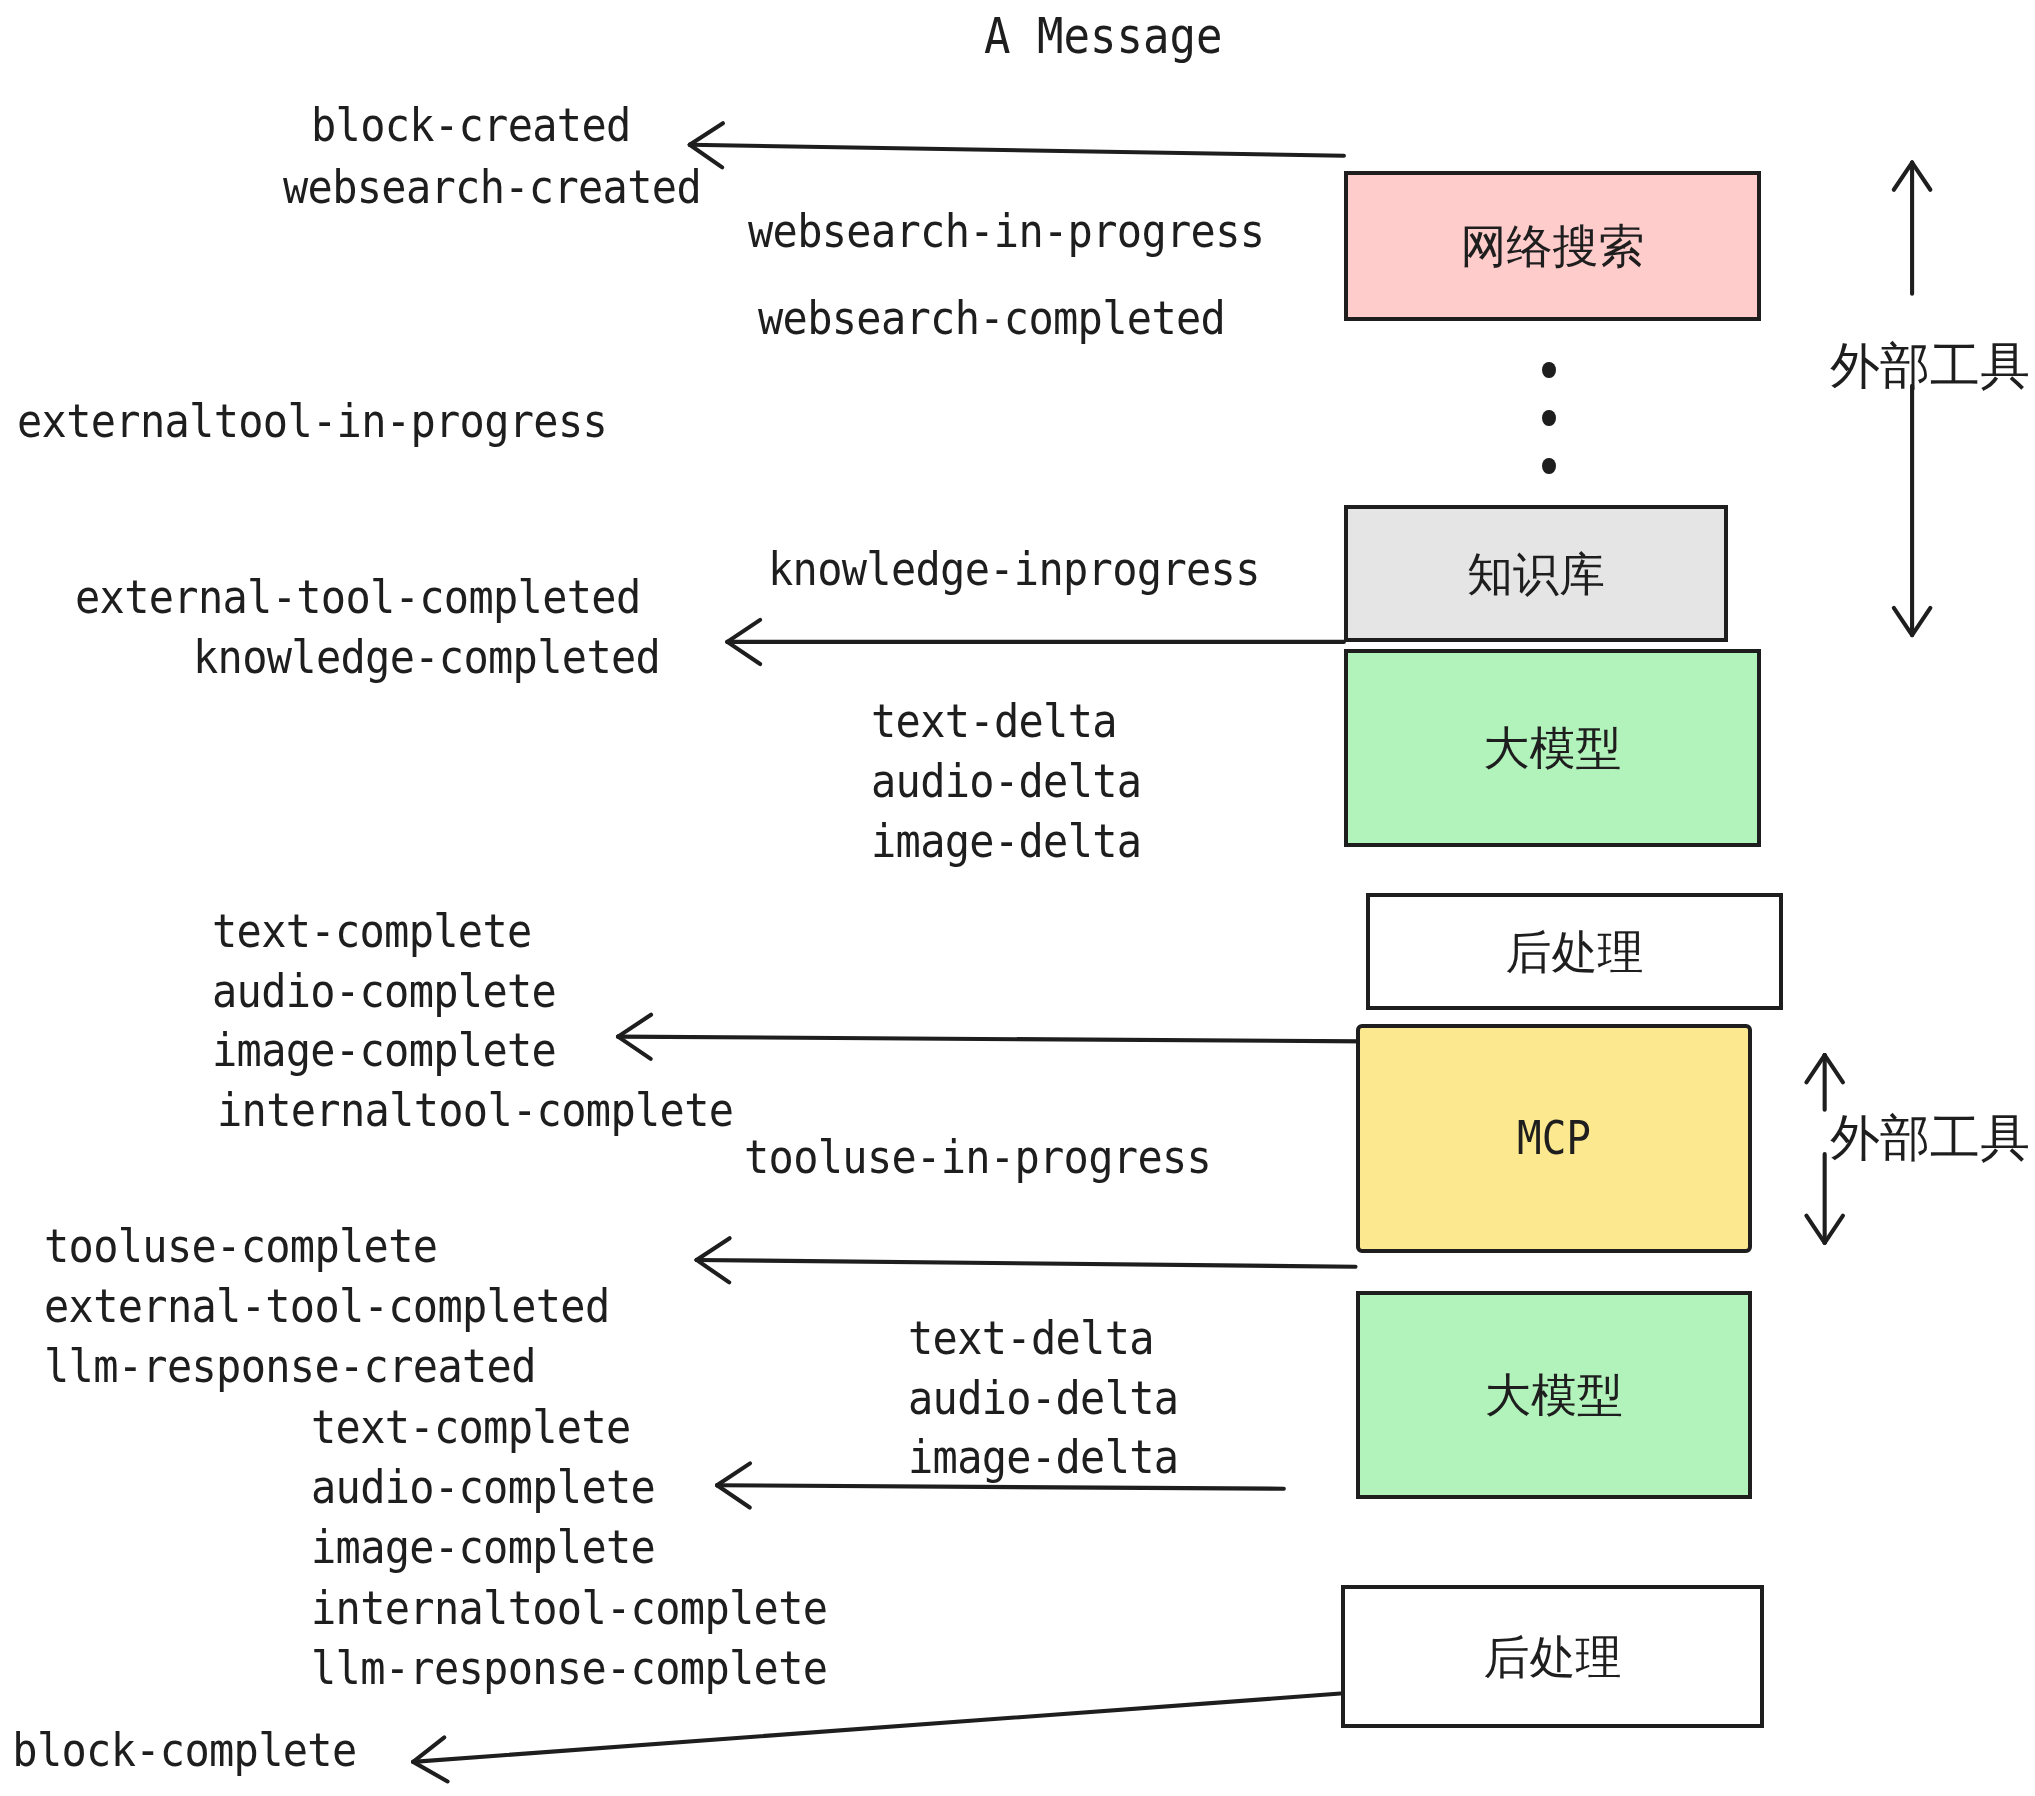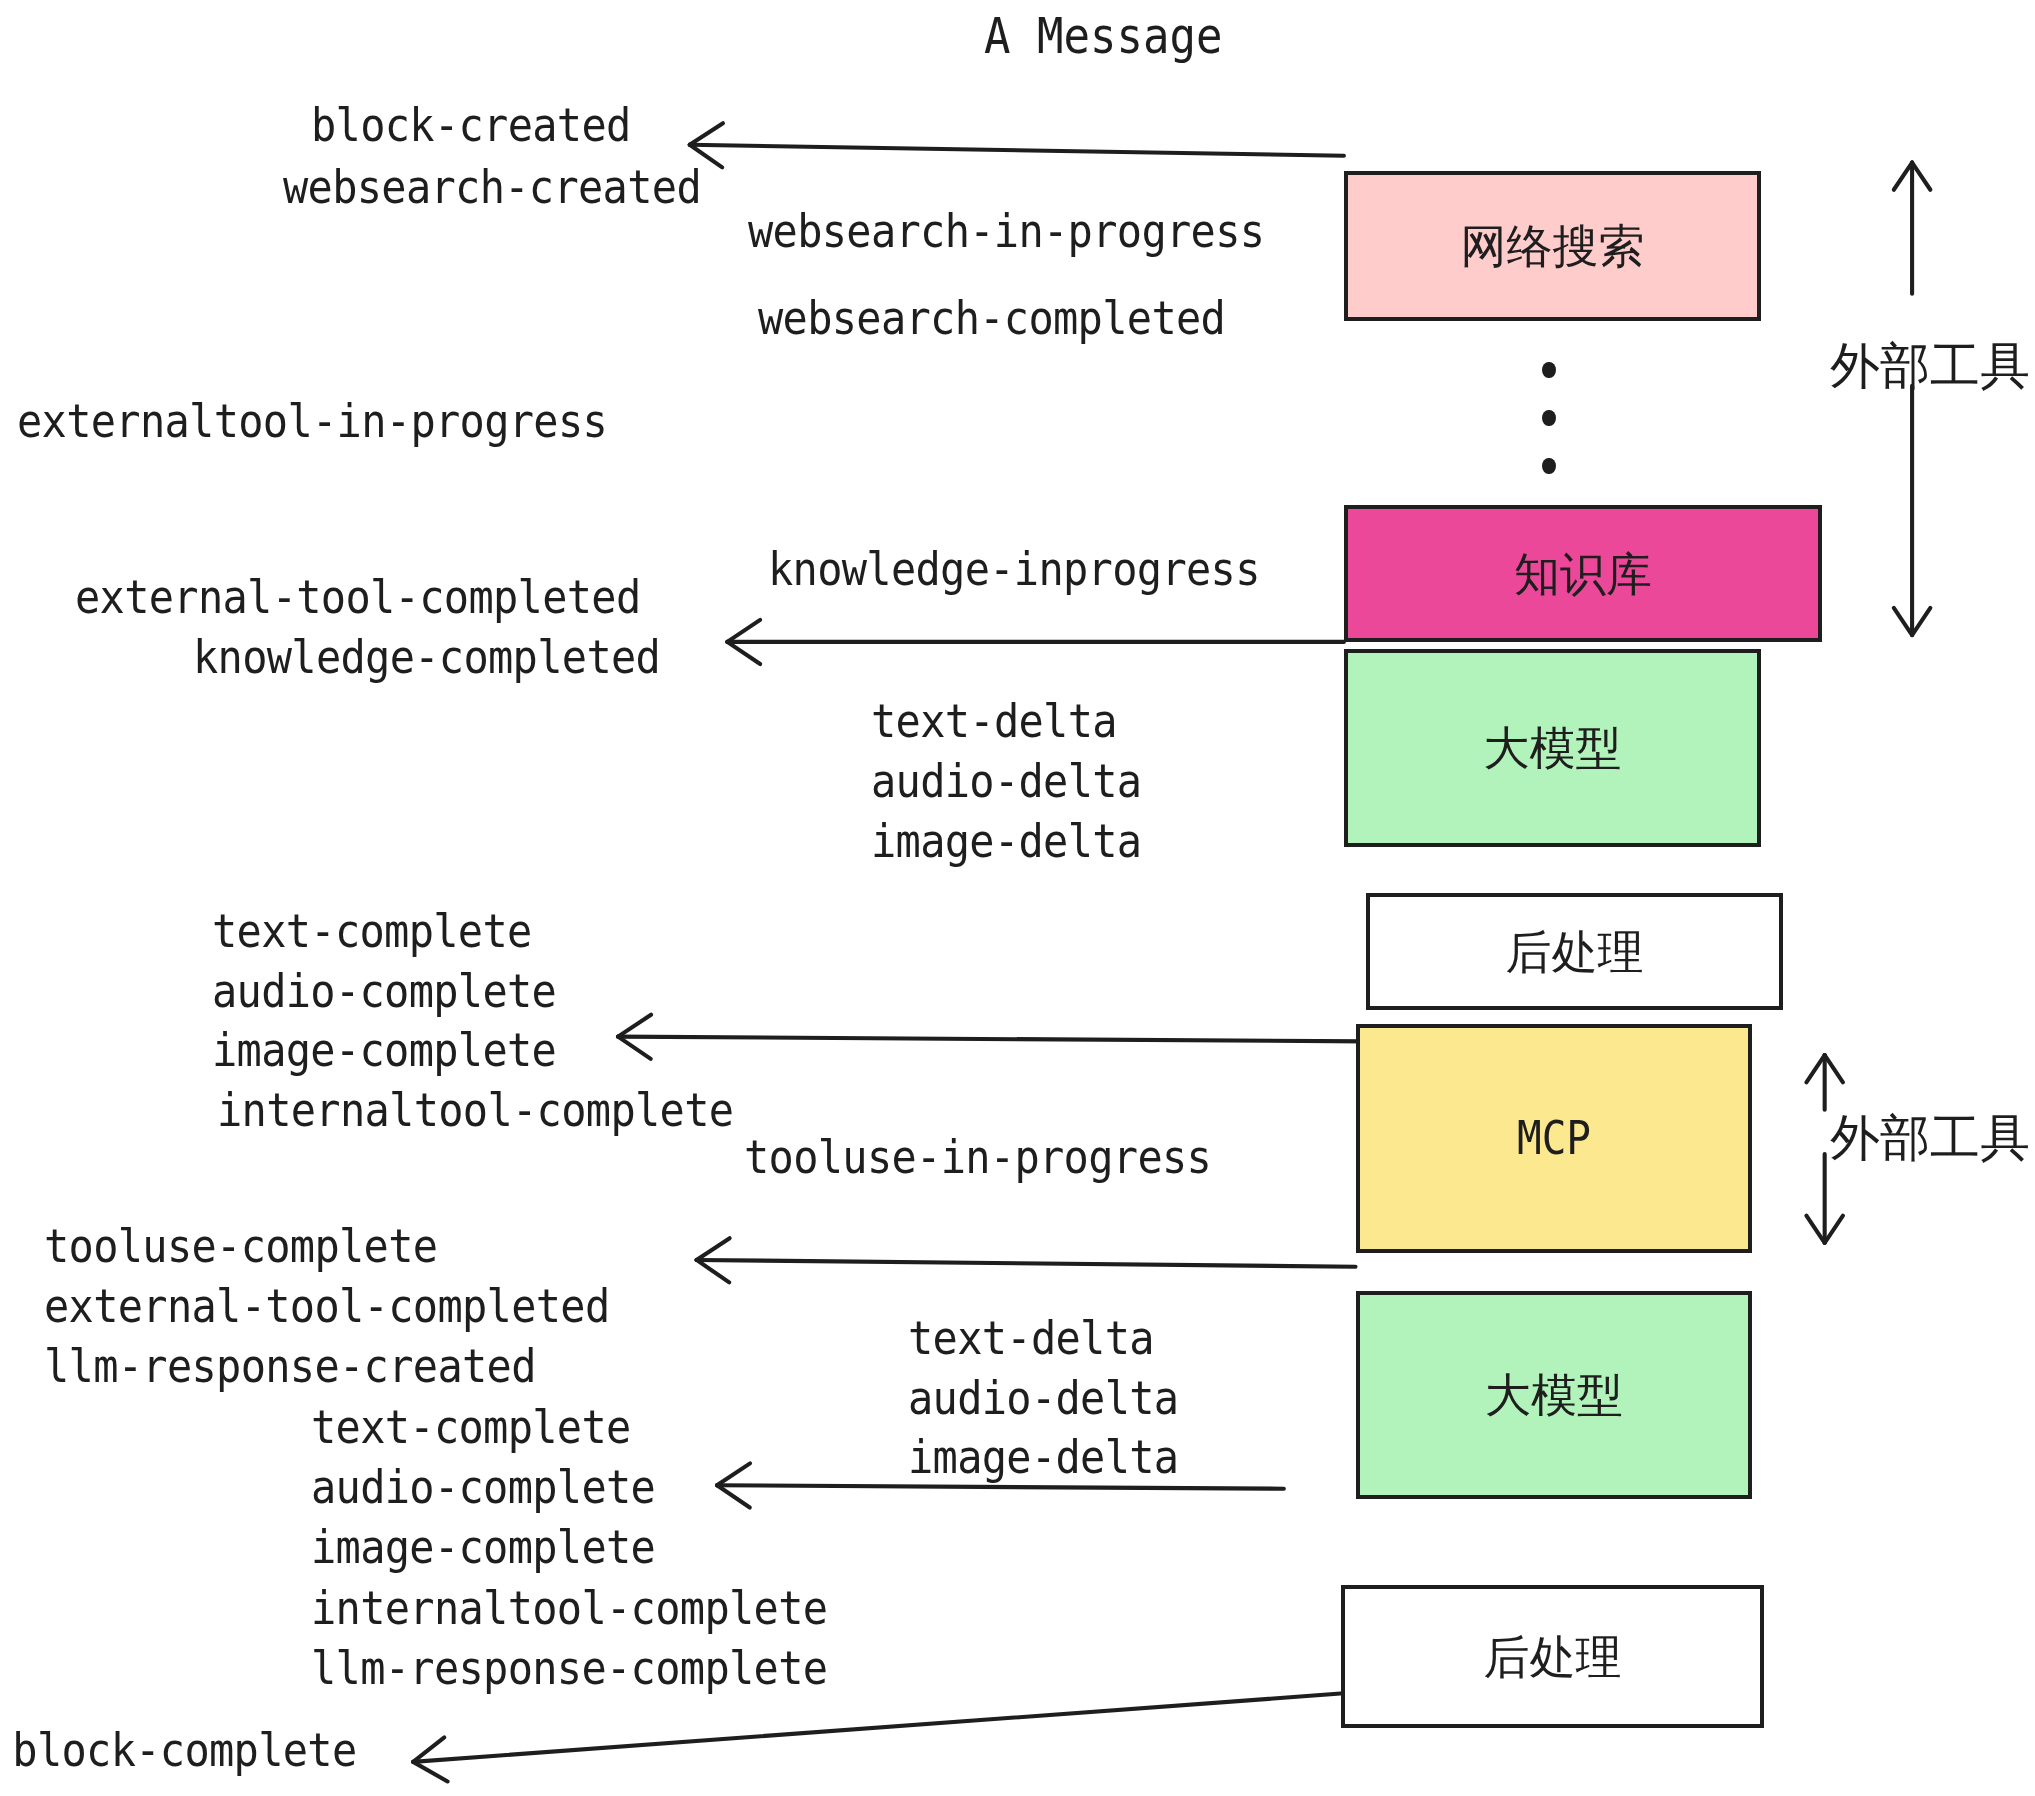--- a/index.html
+++ b/index.html
@@ -154,30 +154,30 @@
           <line x1="2672" y1="1820" x2="2645.231181565212" y2="1780.1574303087093" stroke="#1e1e1e" stroke-width="6" stroke-linecap="round"></line>
           <line x1="2672" y1="1820" x2="2698.768818434788" y2="1780.1574303087093" stroke="#1e1e1e" stroke-width="6" stroke-linecap="round"></line>
         </g>
       </g>
     </svg>
 
   <div id="boxes-layer">
       <div class="box" style="left: 1344px; top: 171px; width: 417px; height: 150px; background: rgb(255, 204, 204);">
         <span class="box-label">网络搜索</span>
       </div>
-      <div class="box" style="left: 1344px; top: 505px; width: 478px; height: 137px; background: #ec4899;">
+      <div class="box" style="left: 1344px; top: 505px; width: 384px; height: 137px; background: #e5e5e5;">
         <span class="box-label">知识库</span>
       </div>
       <div class="box" style="left: 1344px; top: 649px; width: 417px; height: 198px; background: rgb(178, 242, 187);">
         <span class="box-label">大模型</span>
       </div>
       <div class="box" style="left: 1366px; top: 893px; width: 417px; height: 117px; background: rgb(255, 255, 255);">
         <span class="box-label">后处理</span>
       </div>
-      <div class="box" style="left: 1356px; top: 1024px; width: 396px; height: 229px; background: rgb(252, 232, 143);">
+      <div class="box" style="left: 1356px; top: 1024px; width: 396px; height: 229px; background: rgb(252, 232, 143); border-radius: 6px;">
         <span class="box-label mono">MCP</span>
       </div>
       <div class="box" style="left: 1356px; top: 1291px; width: 396px; height: 208px; background: rgb(178, 242, 187);">
         <span class="box-label">大模型</span>
       </div>
       <div class="box" style="left: 1341px; top: 1585px; width: 423px; height: 143px; background: rgb(255, 255, 255);">
         <span class="box-label">后处理</span>
       </div>
     </div>
   <div id="labels-layer">

